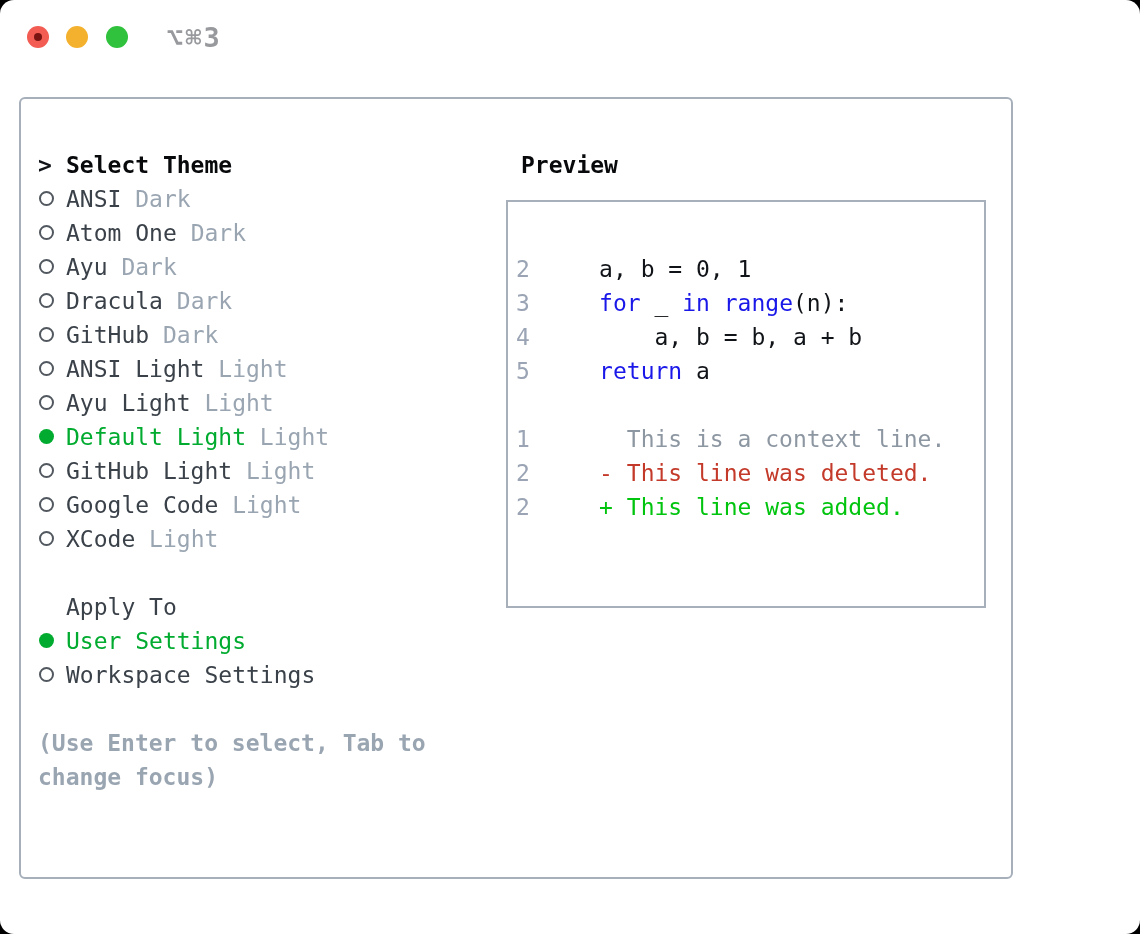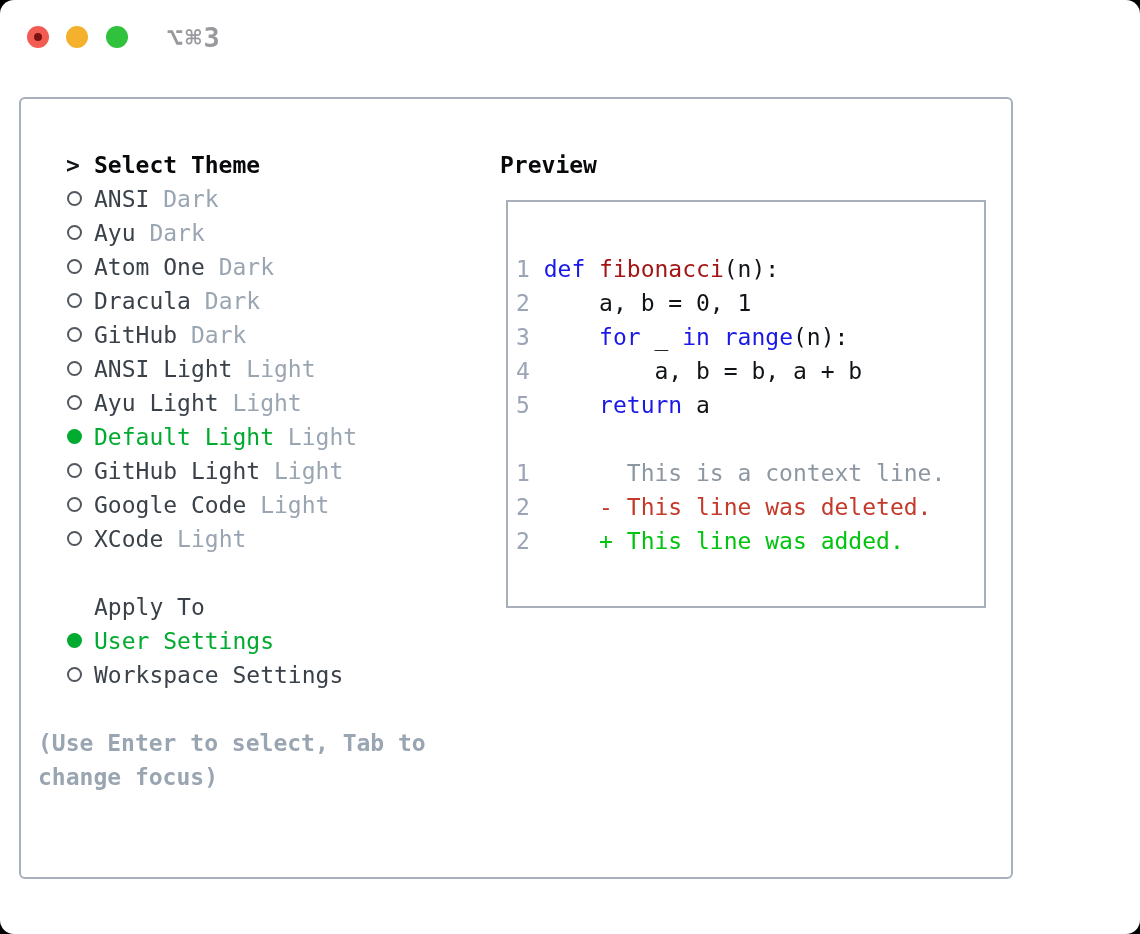--- a/index.html
+++ b/index.html
@@ -27,40 +27,40 @@
   }
   
   .main {
     position: absolute; left: 19px; top: 97px;
     width: 994px; height: 782px;
     border: 2px solid var(--border_gray);
     border-radius: 6px;
     background: #fff;
   }
   .left { position: absolute; left: 17px; top: 49px; width: 452px; }
-  .row { height: 34px; line-height: 34px; font-size: 23px; white-space: pre; margin-left: 28px; }
+  .row { height: 34px; line-height: 34px; font-size: 23px; white-space: pre; }
   .blank { height: 34px; }
   .marker { display: inline-block; position: relative; width: 28px; height: 34px; vertical-align: top; }
   .dot { position: absolute; border-radius: 50%; }
   .ring { width: 15px; height: 15px; border: 2px solid var(--ring_gray); left: 1px; top: 9px; }
   .fill { width: 15px; height: 15px; background: var(--accent_green); left: 1px; top: 9px; }
   .prompt { color: var(--text_black); font-weight: bold; font-size: 23px; line-height: 34px; }
   .title { font-weight: bold; color: #07090b; }
   .name { color: var(--text_dark); }
   .name.sel { color: var(--accent_green); }
   .variant { color: var(--muted_gray); }
   .apply-title { color: var(--text_dark); }
   .hint {
     font-size: 23px; line-height: 34px;
     color: var(--muted_gray);
     width: 420px; white-space: normal; font-weight: bold;
   }
   
   .ptitle {
-    position: absolute; left: 479px; top: 49px;
+    position: absolute; left: 500px; top: 49px;
     height: 34px; line-height: 34px;
     font-size: 23px; font-weight: bold; color: #07090b;
   }
   .pbox {
     position: absolute; left: 485px; top: 101px;
     width: 480px; height: 408px;
     border: 2px solid var(--border_gray);
     background: #fff;
     padding: 50px 0 0 8px;
   }
@@ -87,22 +87,22 @@
     <span class="shortcut">⌥⌘3</span>
   </div>
 
   <div class="main">
 
     <div class="left">
       <div class="row"><span class="marker prompt">&gt;</span><span class="title">Select Theme</span></div>
 
       <div id="theme-list">
           <div class="row"><span class="marker"><span class="dot ring"></span></span><span class="name">ANSI</span><span class="variant"> Dark</span></div>
+          <div class="row"><span class="marker"><span class="dot ring"></span></span><span class="name">Atom One</span><span class="variant"> Dark</span></div>
           <div class="row"><span class="marker"><span class="dot ring"></span></span><span class="name">Ayu</span><span class="variant"> Dark</span></div>
-          <div class="row"><span class="marker"><span class="dot ring"></span></span><span class="name">Atom One</span><span class="variant"> Dark</span></div>
           <div class="row"><span class="marker"><span class="dot ring"></span></span><span class="name">Dracula</span><span class="variant"> Dark</span></div>
           <div class="row"><span class="marker"><span class="dot ring"></span></span><span class="name">GitHub</span><span class="variant"> Dark</span></div>
           <div class="row"><span class="marker"><span class="dot ring"></span></span><span class="name">ANSI Light</span><span class="variant"> Light</span></div>
           <div class="row"><span class="marker"><span class="dot ring"></span></span><span class="name">Ayu Light</span><span class="variant"> Light</span></div>
           <div class="row"><span class="marker"><span class="dot fill"></span></span><span class="name sel">Default Light</span><span class="variant"> Light</span></div>
           <div class="row"><span class="marker"><span class="dot ring"></span></span><span class="name">GitHub Light</span><span class="variant"> Light</span></div>
           <div class="row"><span class="marker"><span class="dot ring"></span></span><span class="name">Google Code</span><span class="variant"> Light</span></div>
           <div class="row"><span class="marker"><span class="dot ring"></span></span><span class="name">XCode</span><span class="variant"> Light</span></div>
         </div>
 
@@ -117,21 +117,20 @@
 
       <div class="row blank"></div>
 
       <div class="hint">(Use Enter to select, Tab to change focus)</div>
     </div>
 
     <div class="ptitle">Preview</div>
 
     <div class="pbox">
       <div id="preview-code">
-          <div class="pline"><span class="ln">1 </span><span class="kw">def</span><span class="pl"> </span><span class="fn">fibonacci</span><span class="pl">(n):</span></div>
           <div class="pline"><span class="ln">2 </span><span class="pl">    a, b = 0, 1</span></div>
           <div class="pline"><span class="ln">3 </span><span class="pl">    </span><span class="kw">for</span><span class="pl"> _ </span><span class="kw">in</span><span class="pl"> </span><span class="kw">range</span><span class="pl">(n):</span></div>
           <div class="pline"><span class="ln">4 </span><span class="pl">        a, b = b, a + b</span></div>
           <div class="pline"><span class="ln">5 </span><span class="pl">    </span><span class="kw">return</span><span class="pl"> a</span></div>
           <div class="pline"><span class="ln"></span></div>
           <div class="pline"><span class="ln">1 </span><span class="ctx">      This is a context line.</span></div>
           <div class="pline"><span class="ln">2 </span><span class="del">    - This line was deleted.</span></div>
           <div class="pline"><span class="ln">2 </span><span class="add">    + This line was added.</span></div>
         </div>
     </div>

